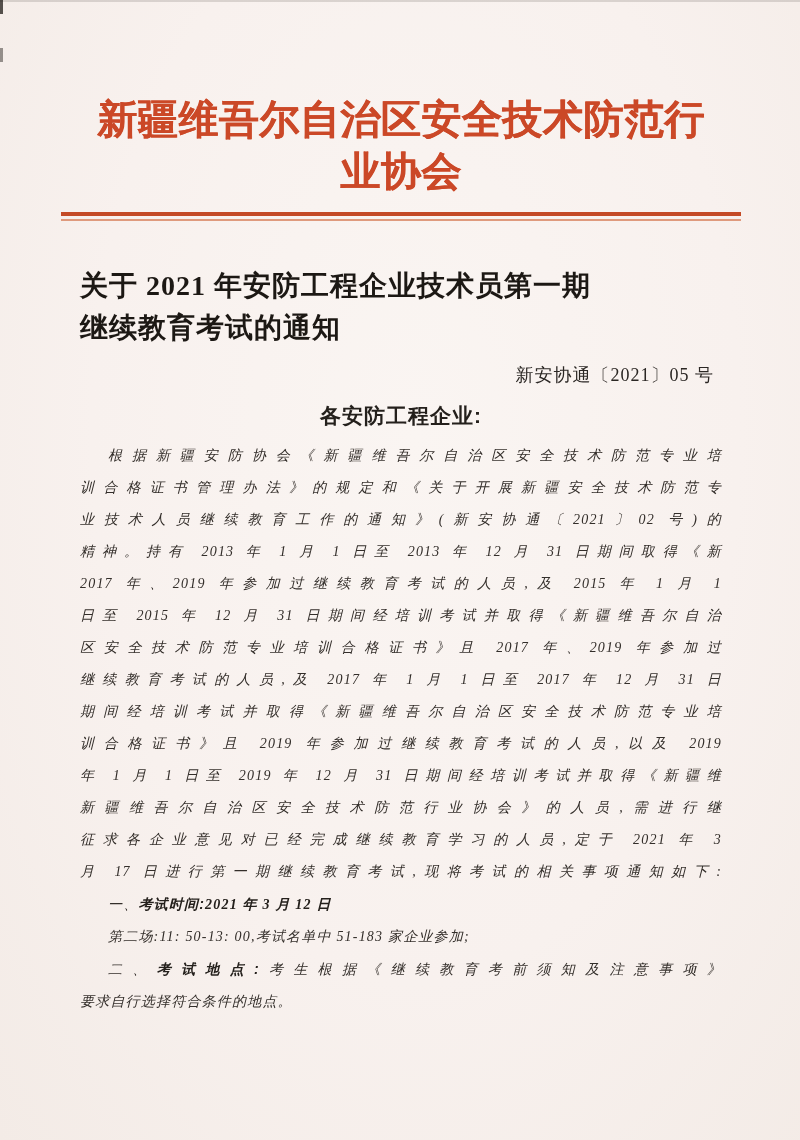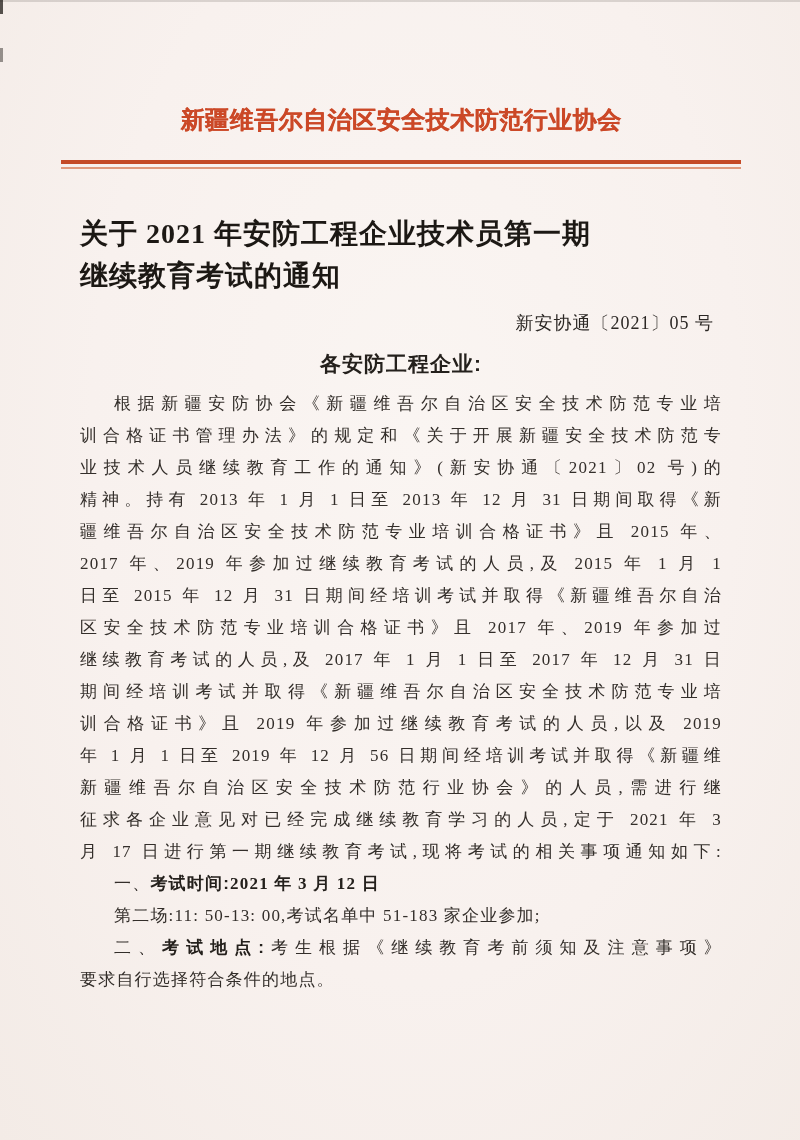--- a/index.html
+++ b/index.html
@@ -26,21 +26,21 @@
       linear-gradient(180deg,
         rgba(30,26,22,0.75) 0px, rgba(30,26,22,0.75) 14px, rgba(30,26,22,0) 14px,
         rgba(30,26,22,0) 48px, rgba(30,26,22,0.45) 48px, rgba(30,26,22,0.45) 62px,
         rgba(30,26,22,0) 62px);
   }
   .content { padding: 0 78px 0 80px; position: relative; }
 
   .org-name {
     padding-top: 94px;
     text-align: center;
-    font-size: 24px;
+    font-size: 40px;
     line-height: 52px;
     font-weight: 700;
     color: #cb4827;
     letter-spacing: 0.5px;
     text-shadow: 0.4px 0 0 #cb4827;
   }
   .double-rule {
     margin: 14px -19px 0 -19px;
     border-top: 4px solid #c44a26;
   }
@@ -72,25 +72,26 @@
     font-family: "Liberation Sans", "DejaVu Sans", sans-serif;
     font-weight: 700;
     font-size: 21px;
     line-height: 32px;
     letter-spacing: 1px;
     color: #24201c;
     text-align: center;
   }
   .para { margin-top: 8px; }
   .line {
-    font-size: 17px;
+    font-size: 14px;
     line-height: 32px;
     letter-spacing: 1.2px;
     color: #332e2a;
     white-space: nowrap;
+    font-style: italic;
   }
   .just {
     white-space: normal;
     text-align: justify;
     text-align-last: justify;
   }
   .ind { text-indent: 2em; }
   .sect-label {
     font-family: "Liberation Sans", "DejaVu Sans", sans-serif;
     font-weight: 700;
@@ -118,28 +119,27 @@
 
     <div class="doc-number">新安协通〔2021〕05 号</div>
 
     <div class="salutation">各安防工程企业:</div>
 
     <div class="para">
       <div class="line just ind">根据新疆安防协会《新疆维吾尔自治区安全技术防范专业培</div>
       <div class="line just">训合格证书管理办法》的规定和《关于开展新疆安全技术防范专</div>
       <div class="line just">业技术人员继续教育工作的通知》(新安协通〔2021〕02 号)的</div>
       <div class="line just">精神。持有 2013 年 1 月 1 日至 2013 年 12 月 31 日期间取得《新</div>
-      <div class="line just">疆维吾尔自治区安全技术防范专业培训合格证书》且 2015 年、</div>
       <div class="line just">2017 年、2019 年参加过继续教育考试的人员,及 2015 年 1 月 1</div>
       <div class="line just">日至 2015 年 12 月 31 日期间经培训考试并取得《新疆维吾尔自治</div>
       <div class="line just">区安全技术防范专业培训合格证书》且 2017 年、2019 年参加过</div>
       <div class="line just">继续教育考试的人员,及 2017 年 1 月 1 日至 2017 年 12 月 31 日</div>
       <div class="line just">期间经培训考试并取得《新疆维吾尔自治区安全技术防范专业培</div>
       <div class="line just">训合格证书》且 2019 年参加过继续教育考试的人员,以及 2019</div>
-      <div class="line just">年 1 月 1 日至 2019 年 12 月 56 日期间经培训考试并取得《新疆维</div>
+      <div class="line just">年 1 月 1 日至 2019 年 12 月 31 日期间经培训考试并取得《新疆维</div>
       <div class="line just">新疆维吾尔自治区安全技术防范行业协会》的人员,需进行继</div>
       <div class="line just">征求各企业意见对已经完成继续教育学习的人员,定于 2021 年 3</div>
       <div class="line just">月 17 日进行第一期继续教育考试,现将考试的相关事项通知如下:</div>
     </div>
 
     <div class="line ind">
       <span>一、</span><span class="sect-label">考试时间:</span><span class="sect-value">2021 年 3 月 12 日</span>
     </div>
     <div class="line ind">第二场:11: 50-13: 00,考试名单中 51-183 家企业参加;</div>
 

